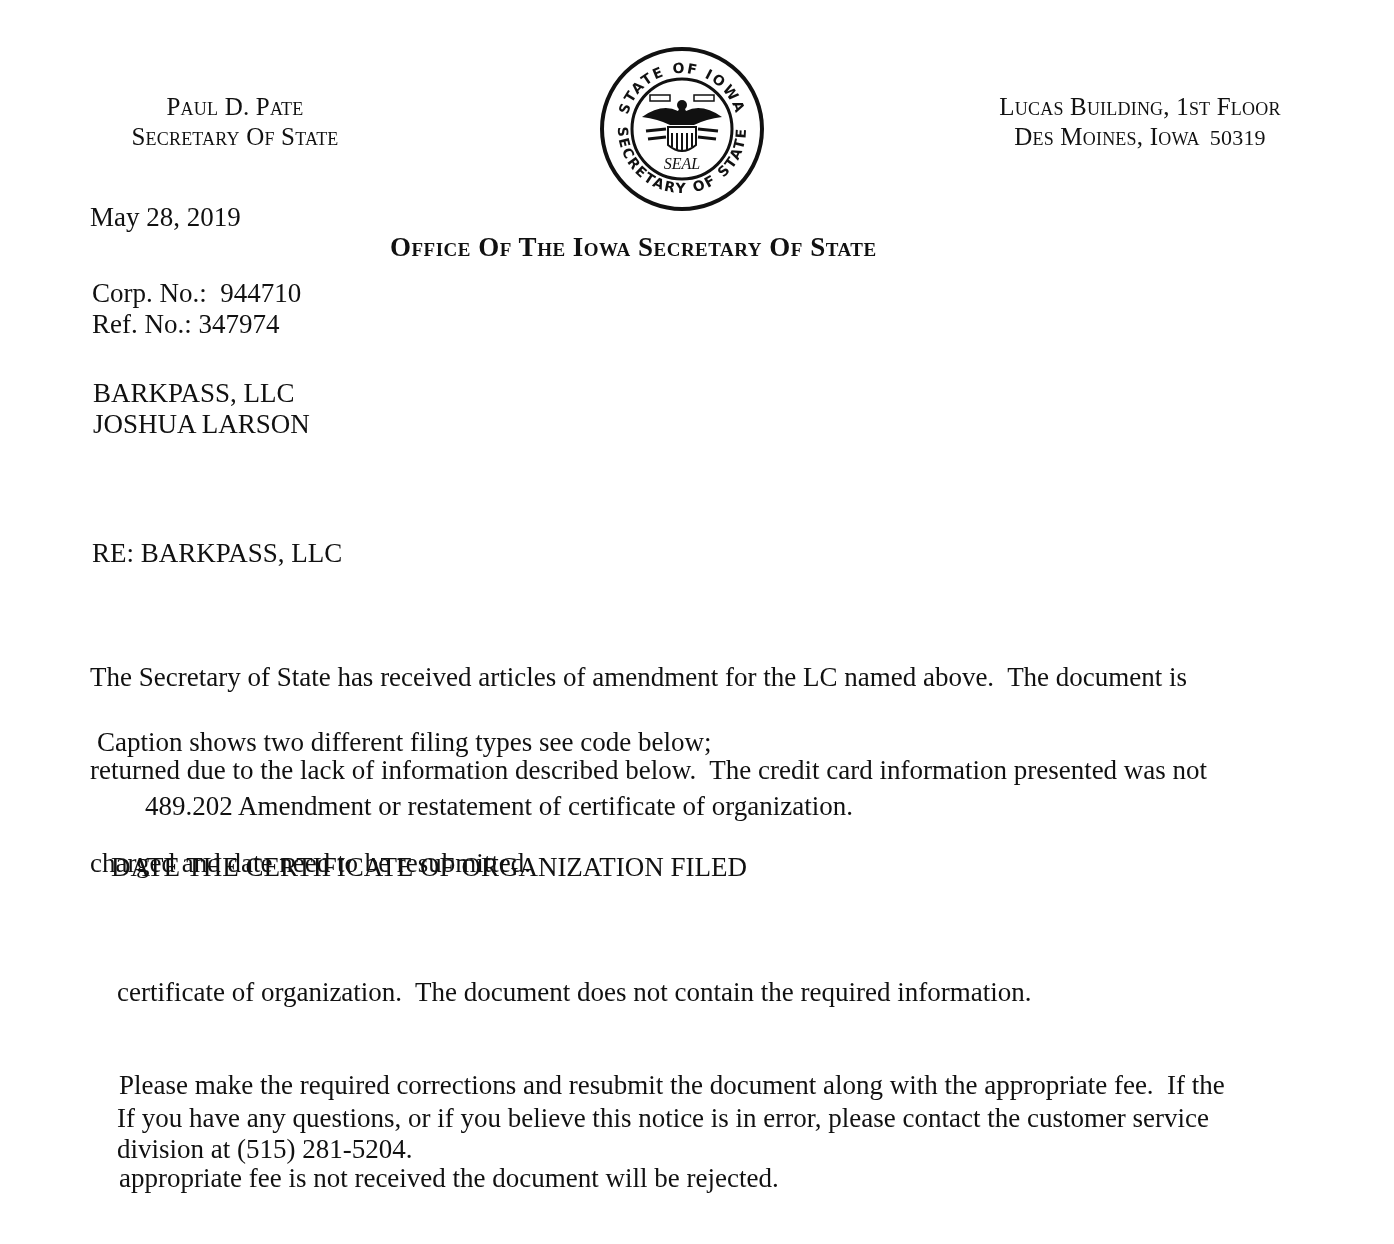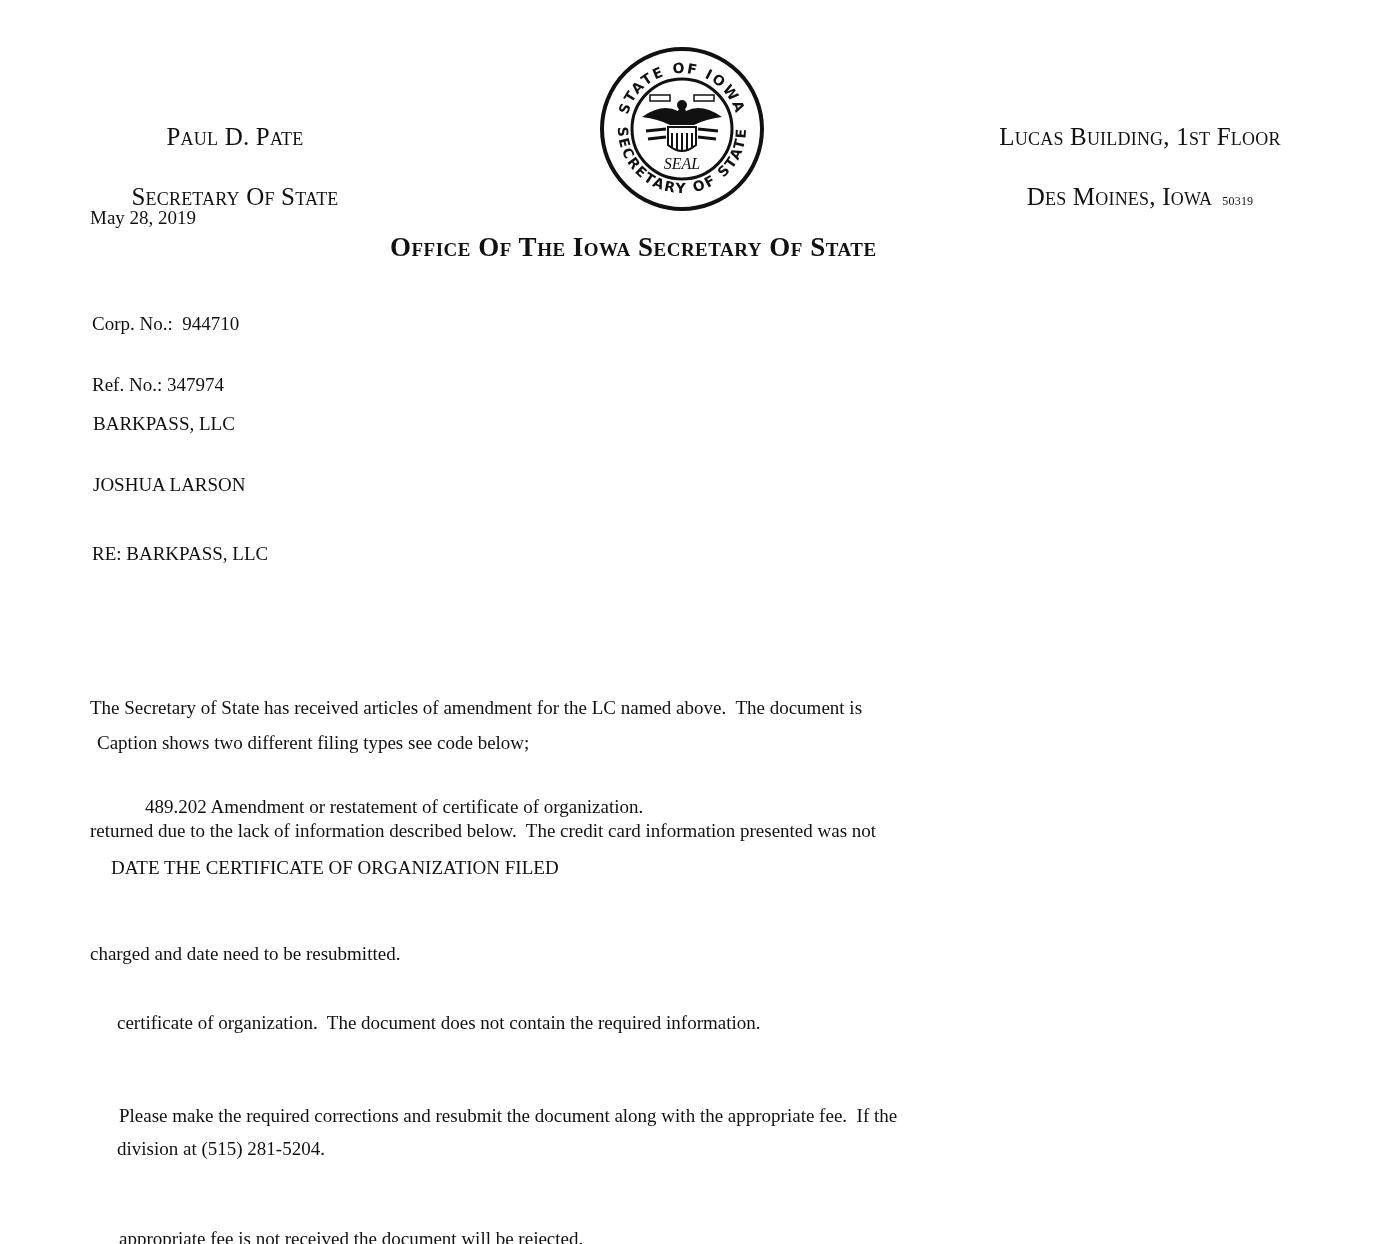--- a/index.html
+++ b/index.html
@@ -5,38 +5,38 @@
     html, body { margin: 0; padding: 0; background: #ffffff; }
     body {
       width: 1394px; height: 1244px; position: relative; overflow: hidden;
       font-family: "Liberation Serif", "DejaVu Serif", serif; color: #111111;
     }
     .abs { position: absolute; white-space: nowrap; }
     .sc { font-variant: small-caps; }
     .hdr { font-size: 25px; line-height: 30px; text-align: center; letter-spacing: 0.2px; }
     .hdr-left { left: 100px; top: 92px; width: 270px; }
     .hdr-right { left: 960px; top: 92px; width: 360px; }
-    .zip { font-size: 12px; font-variant: normal; margin-left: 10px; }
+    .zip { font-size: 22px; font-variant: normal; margin-left: 10px; }
     .seal { left: 598px; top: 45px; width: 168px; height: 168px; }
     .office-title {
       left: 390px; top: 232px; font-size: 27px; font-weight: bold; letter-spacing: 0.5px;
     }
-    .body-text { font-size: 19px; line-height: 31px; }
+    .body-text { font-size: 27px; line-height: 31px; }
     .date { left: 90px; top: 202px; }
     .ref-block { left: 92px; top: 278px; }
     .addr-block { left: 93px; top: 378px; }
     .re-line { left: 92px; top: 538px; text-align: right; }
     .para1 { left: 90px; top: 600px; }
     .caption { left: 97px; top: 727px; text-align: center; }
     .code-line { left: 104px; top: 791px; margin-left: 41px; }
     .req-title { left: 111px; top: 852px; }
     .para2 { left: 117px; top: 915px; }
     .para3 { left: 119px; top: 1008px; }
     .para4 { left: 117px; top: 1103px; }
-    .line { display: block; margin-top: 30px; }
+    .line { display: block; }
   </style>
 </head>
 <body>
 
 <div class="abs hdr hdr-left sc">
   <span class="line">Paul D. Pate</span>
   <span class="line">Secretary Of State</span>
 </div>
 
 <div class="abs seal">
@@ -113,14 +113,15 @@
 <div class="abs body-text para2" style="white-space:pre;">
   <span class="line">certificate of organization.  The document does not contain the required information.</span>
 </div>
 
 <div class="abs body-text para3" style="white-space:pre;">
   <span class="line">Please make the required corrections and resubmit the document along with the appropriate fee.  If the</span>
   <span class="line">appropriate fee is not received the document will be rejected.</span>
 </div>
 
 <div class="abs body-text para4">
+  <span class="line">If you have any questions, or if you believe this notice is in error, please contact the customer service</span>
   <span class="line">division at (515) 281-5204.</span>
 </div>
 
 </body></html>

